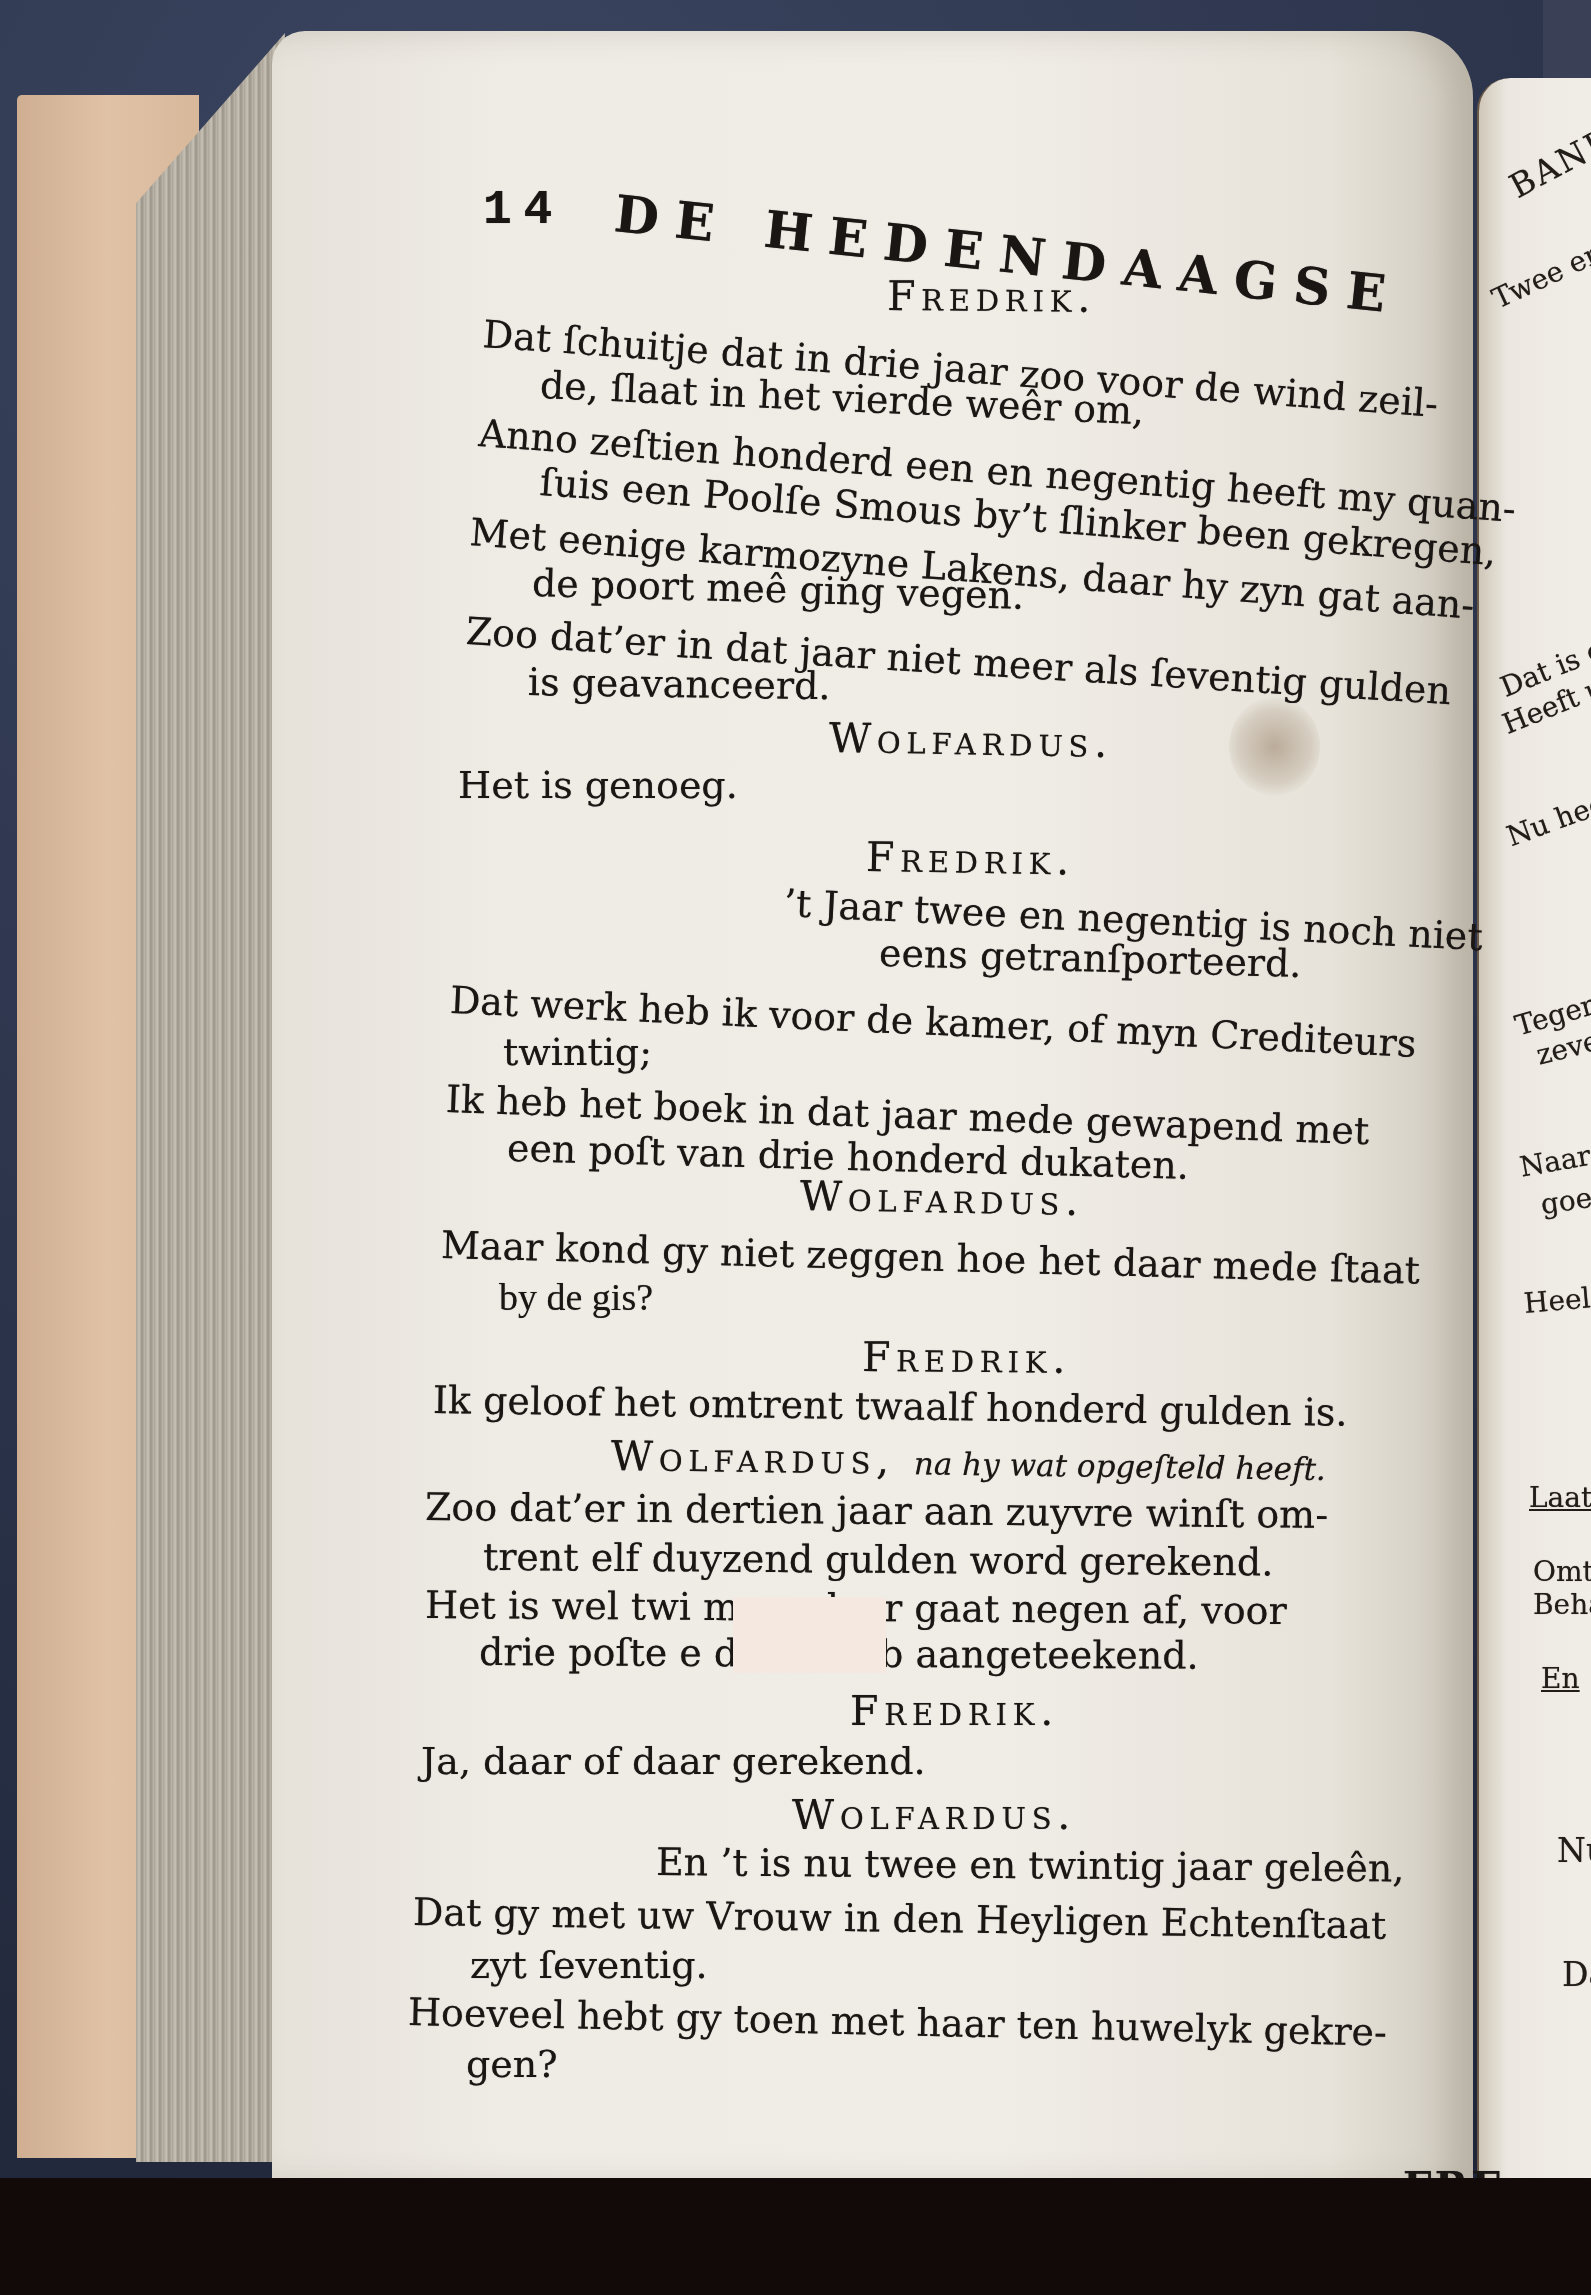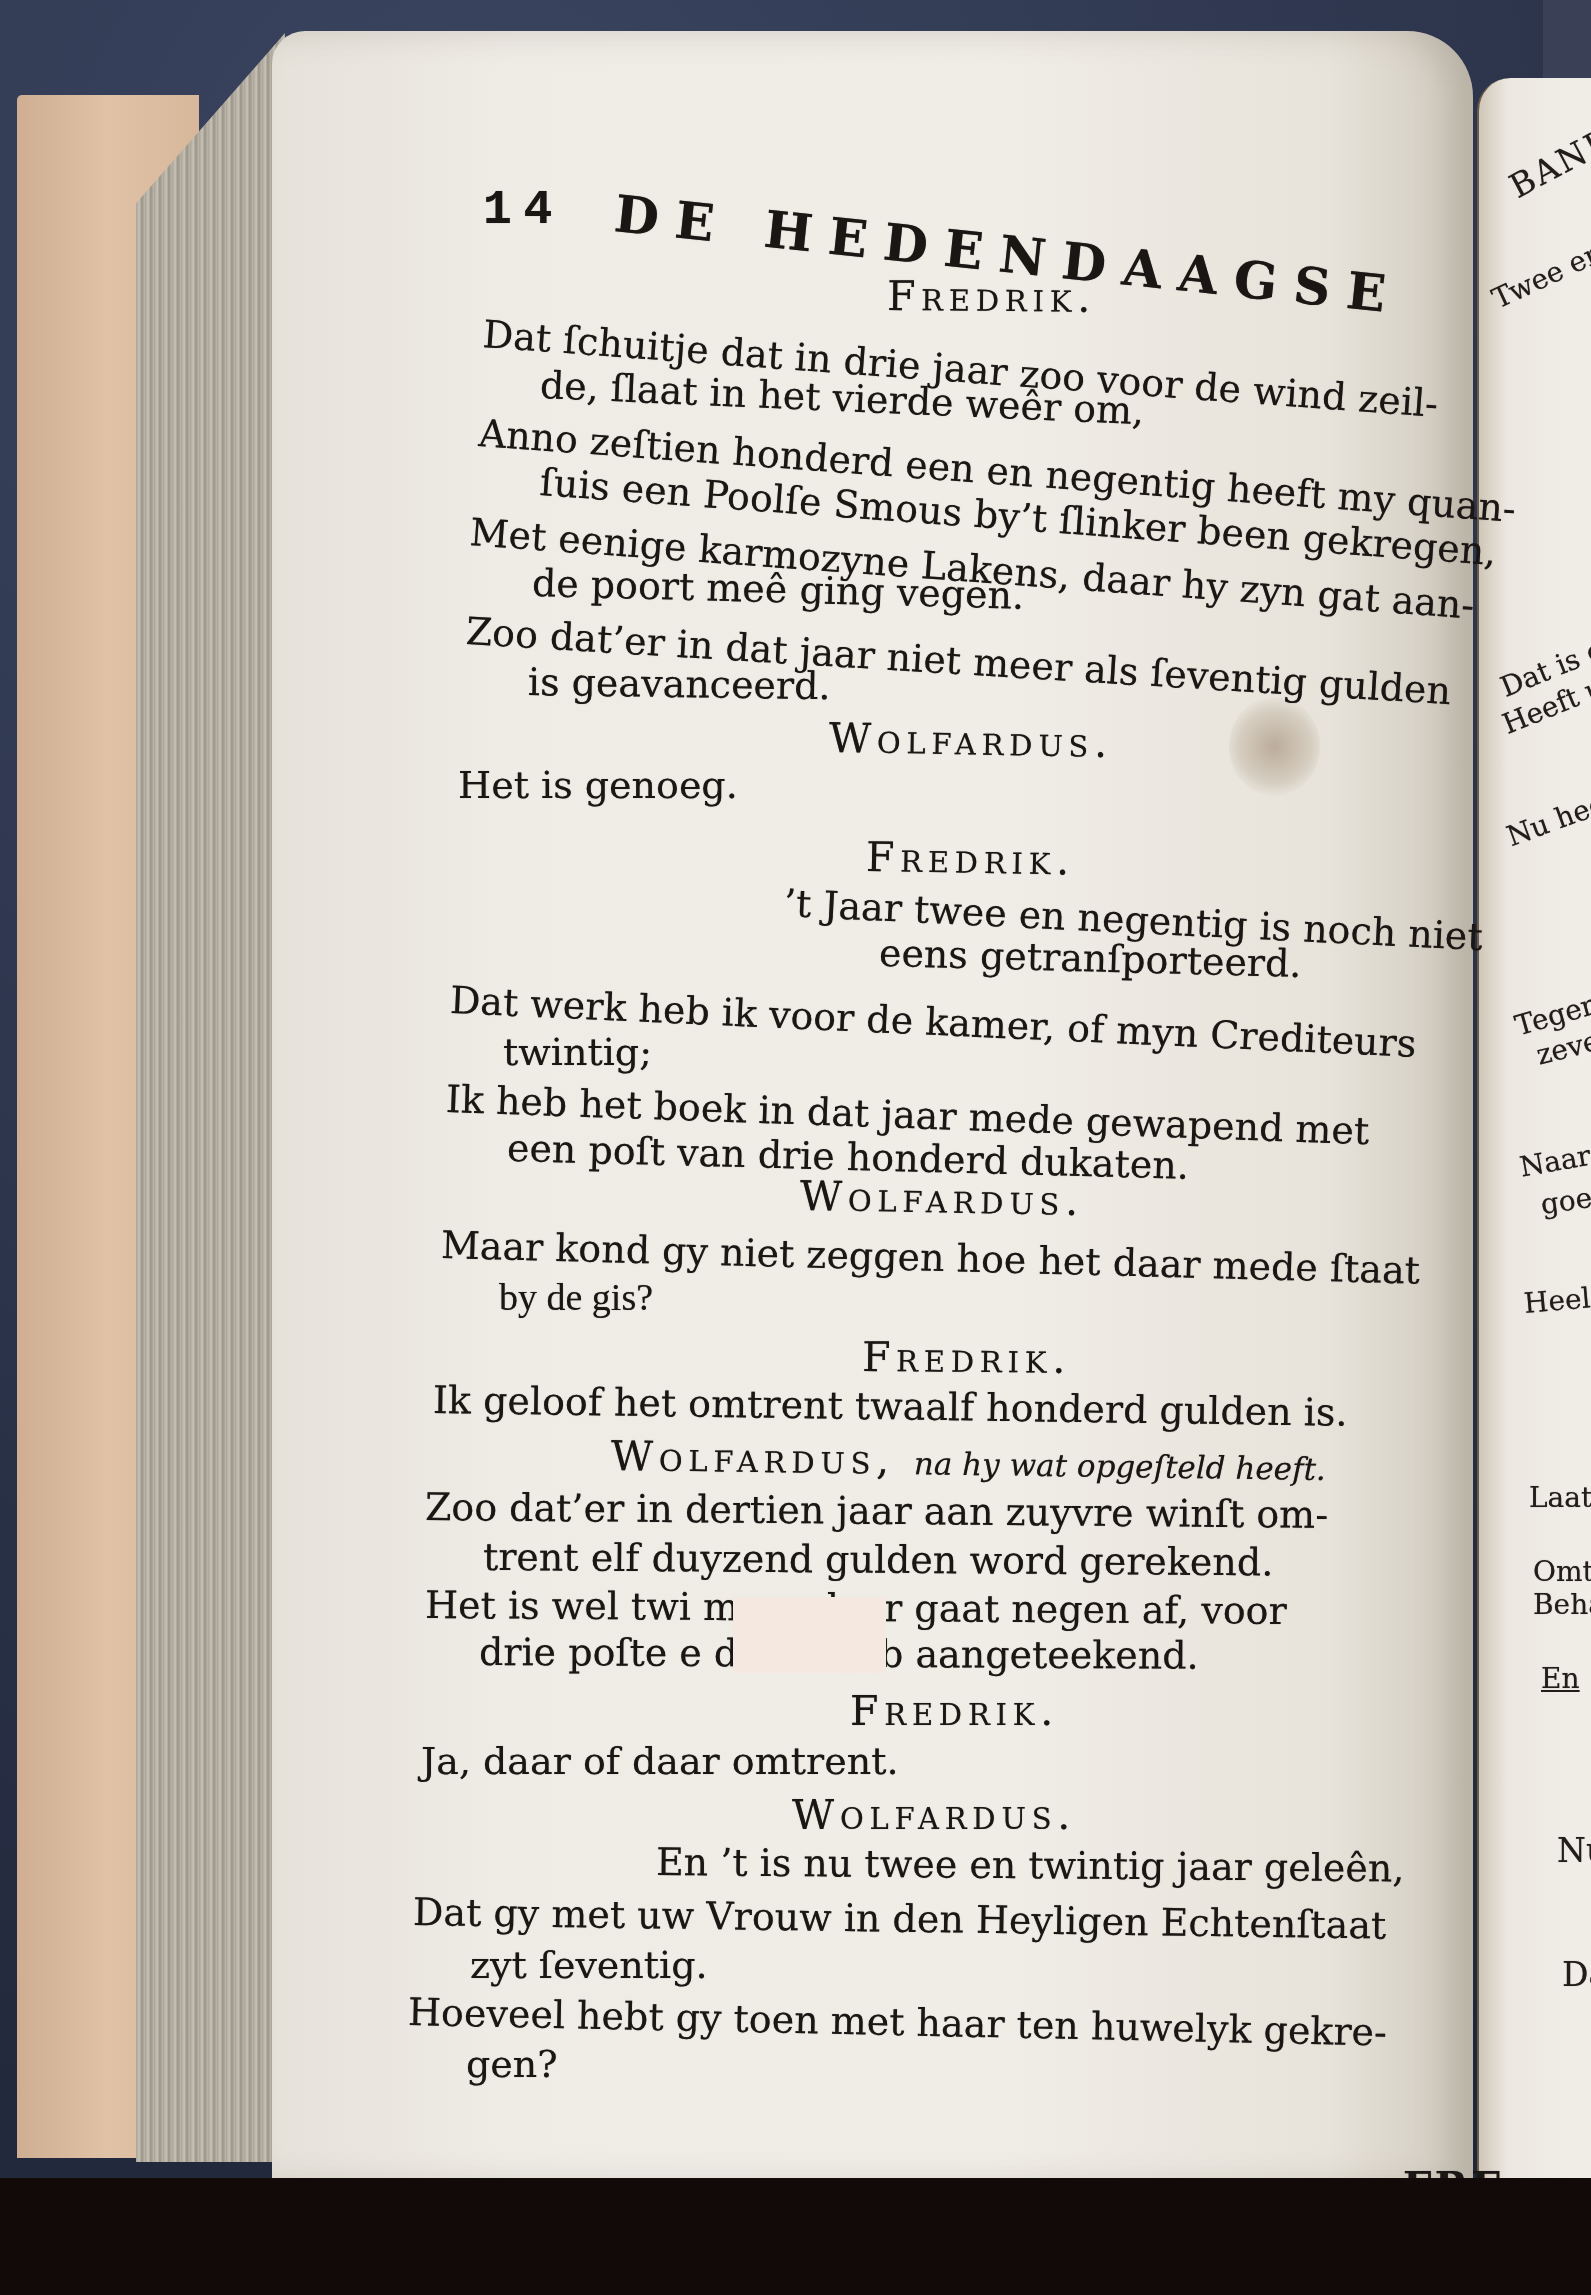--- a/index.html
+++ b/index.html
@@ -71,21 +71,21 @@
   <span class="line small-right" style="left:33px; top:91px; font-size:33px; letter-spacing:2.5px; transform:rotate(-28deg);">BANK</span>
   <span class="line small-right" style="left:15px; top:206px; transform:rotate(-25deg);">Twee en d</span>
   <span class="line small-right" style="left:23px; top:594px; transform:rotate(-22deg);">Dat is omt</span>
   <span class="line small-right" style="left:25px; top:631px; transform:rotate(-22deg);">Heeft uw</span>
   <span class="line small-right" style="left:29px; top:743px; transform:rotate(-20deg);">Nu heeft</span>
   <span class="line small-right" style="left:37px; top:932px; transform:rotate(-16deg);">Tegenwo</span>
   <span class="line small-right" style="left:58px; top:961px; transform:rotate(-14deg);">zeve</span>
   <span class="line small-right" style="left:41px; top:1073px; transform:rotate(-10deg);">Naar m</span>
   <span class="line small-right" style="left:62px; top:1110px; transform:rotate(-8deg);">goe</span>
   <span class="line small-right" style="left:45px; top:1209px; transform:rotate(-5deg);">Heel ni</span>
-  <span class="line small-right" style="left:50px; top:1403px;">Laat</span>
+  <span class="line small-right" style="left:50px; top:1403px;text-decoration:underline;">Laat</span>
   <span class="line small-right" style="left:54px; top:1477px;">Omtr</span>
   <span class="line small-right" style="left:54px; top:1510px;">Beha</span>
   <span class="line small-right" style="left:62px; top:1584px;text-decoration:underline;">En</span>
   <span class="line small-right" style="left:78px; top:1753px; font-size:33px;">Nu</span>
   <span class="line small-right" style="left:83px; top:1877px; font-size:33px;">Da</span>
 </div>
 
 <div class="page"></div>
 <div class="stain"></div>
 
@@ -118,21 +118,21 @@
 <span class="line speaker" style="left:611px; top:1432px; transform:rotate(0.8deg);">
   <span>Wolfardus,</span>
   <span class="stage">na hy wat opgeſteld heeft.</span>
 </span>
 <span class="line" style="left:425px; top:1485px; transform:rotate(0.5deg);">Zoo dat’er in dertien jaar aan zuyvre winſt om-</span>
 <span class="line" style="left:483px; top:1535px; transform:rotate(0.4deg);">trent elf duyzend gulden word gerekend.</span>
 <span class="line" style="left:425px; top:1583px; transform:rotate(0.4deg);">Het is wel twi            maar daar gaat negen af, voor</span>
 <span class="line" style="left:479px; top:1630px; transform:rotate(0.3deg);">drie poſte            e die ’k heb aangeteekend.</span>
 <div class="patch"></div>
 <span class="line speaker" style="left:850px; top:1687px;">Fredrik.</span>
-<span class="line" style="left:421px; top:1739px;">Ja, daar of daar omtrent.</span>
+<span class="line" style="left:421px; top:1739px;">Ja, daar of daar gerekend.</span>
 <span class="line speaker" style="left:792px; top:1791px;">Wolfardus.</span>
 <span class="line" style="left:656px; top:1840px; transform:rotate(0.5deg);">En ’t is nu twee en twintig jaar geleên,</span>
 <span class="line" style="left:413px; top:1890px; transform:rotate(0.8deg);">Dat gy met uw Vrouw in den Heyligen Echtenſtaat</span>
 <span class="line" style="left:470px; top:1943px;">zyt ſeventig.</span>
 <span class="line" style="left:408px; top:1990px; transform:rotate(1.2deg);">Hoeveel hebt gy toen met haar ten huwelyk gekre-</span>
 <span class="line" style="left:466px; top:2042px;">gen?</span>
 
 <span class="line catch" style="left:1403px; top:2162px;">FRE</span>
 
 <div class="bottom-shadow"></div>

